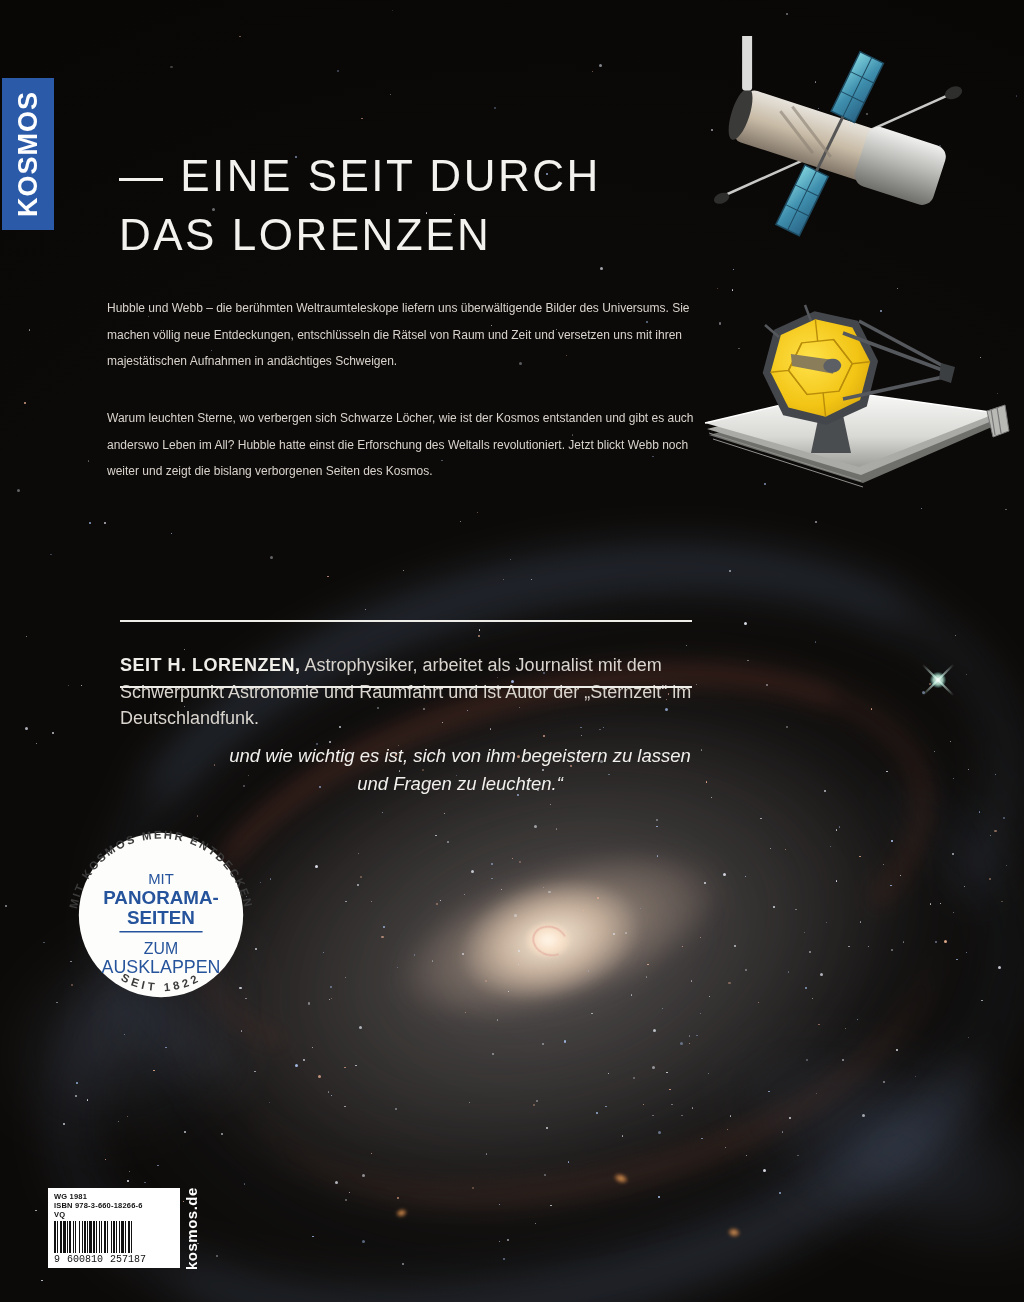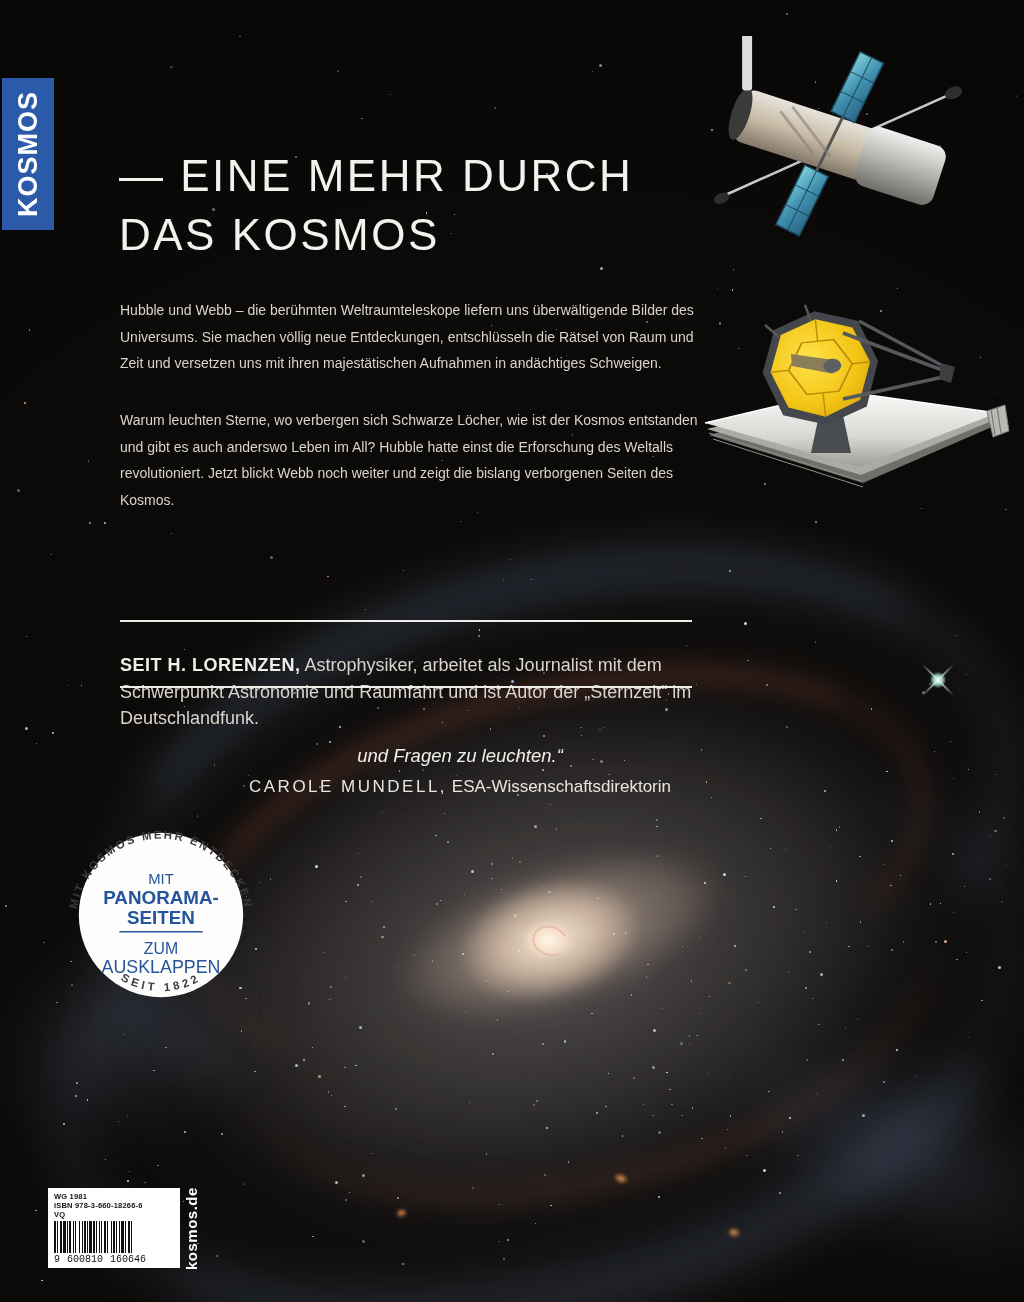--- a/index.html
+++ b/index.html
@@ -56,21 +56,21 @@
   .bigstar .sp{position:absolute;left:0;top:21px;width:44px;height:2px;
     background:linear-gradient(90deg, transparent, rgba(215,245,235,0.95), transparent);}
   
   .content{z-index:5;}
   .logo-box{left:2px;top:78px;width:52px;height:152px;background:#2a5aa8;z-index:6;
     display:flex;align-items:center;justify-content:center;}
   .logo-box span{writing-mode:vertical-rl;transform:rotate(180deg);color:#fff;
     font-weight:bold;font-size:27px;letter-spacing:1px;}
   .headline{left:119px;top:146px;width:640px;color:#f4f2ef;font-size:44px;line-height:59px;
     font-weight:300;letter-spacing:2.5px;z-index:6;}
-  .body-par{left:120px;width:596px;color:#d9d4cd;font-size:14px;line-height:26.5px;z-index:6;}
+  .body-par{left:107px;width:596px;color:#d9d4cd;font-size:12px;line-height:26.5px;z-index:6;}
   .p1{top:283px;} .p2{top:393px;} .p3{top:503px;}
   .rule{left:120px;width:572px;height:2px;background:#efede8;z-index:6;}
   .r1{top:620px;} .r2{top:686px;}
   .author{left:120px;top:634px;width:600px;color:#d9d4cd;font-size:18px;line-height:26.5px;z-index:6;}
   .author b{color:#f0eee9;letter-spacing:0.5px;}
   .quote{left:110px;top:742px;width:700px;text-align:center;color:#f2f0ec;
     font-size:18.5px;line-height:27.5px;font-style:italic;z-index:6;}
   .quote .attr{font-style:normal;margin-top:3px;font-size:17px;color:#e8e5e0;}
   .quote .attr b{font-weight:normal;letter-spacing:2.5px;}
   .badge{left:62px;top:815px;z-index:6;}
@@ -587,34 +587,34 @@
       <ellipse cx="140" cy="64" rx="9" ry="7" fill="#5c5f63"></ellipse>
     </g>
 
     <path d="M150 30 L252 68 M166 18 L252 64 M150 96 L250 74" stroke="#55585c" stroke-width="3.5" fill="none"></path>
     <polygon points="248,60 262,64 258,80 246,76" fill="#3c3f42"></polygon>
     <line x1="118" y1="18" x2="112" y2="2" stroke="#55585c" stroke-width="2.5"></line>
     <line x1="86" y1="34" x2="72" y2="22" stroke="#55585c" stroke-width="2.5"></line>
   </svg>
 
   <div class="layer content headline">
-    <div>— EINE MEHR DURCH</div>
-    <div>DAS KOSMOS</div>
+    <div>— EINE SEIT DURCH</div>
+    <div>DAS LORENZEN</div>
   </div>
 
   <p class="layer content body-par p1">Hubble und Webb – die berühmten Weltraumteleskope liefern uns überwältigende Bilder des Universums. Sie machen völlig neue Entdeckungen, entschlüsseln die Rätsel von Raum und Zeit und versetzen uns mit ihren majestätischen Aufnahmen in andächtiges Schweigen.</p>
   <p class="layer content body-par p2">Warum leuchten Sterne, wo verbergen sich Schwarze Löcher, wie ist der Kosmos entstanden und gibt es auch anderswo Leben im All? Hubble hatte einst die Erforschung des Weltalls revolutioniert. Jetzt blickt Webb noch weiter und zeigt die bislang verborgenen Seiten des Kosmos.</p>
 
   <div class="layer content rule r1"></div>
   <p class="layer content author"><b>SEIT H. LORENZEN,</b><span> Astrophysiker, arbeitet als Journalist mit dem Schwerpunkt Astronomie und Raumfahrt und ist Autor der „Sternzeit“ im Deutschlandfunk.</span></p>
   <div class="layer content rule r2"></div>
 
   <div class="layer content quote">
+    <div>und wie wichtig es ist, sich von ihm begeistern zu lassen</div>
     <div>und Fragen zu leuchten.“</div>
-    <div class="attr"><b>CAROLE MUNDELL,</b><span> ESA-Wissenschaftsdirektorin</span></div>
   </div>
 
   <svg class="layer badge" width="198" height="198" viewBox="0 0 200 200">
     <defs>
       <path id="arcTop" d="M 22,146 A 86,86 0 1 1 178,146"></path>
       <path id="arcBottom" d="M 32,140 A 80,80 0 0 0 168,140"></path>
     </defs>
     <circle cx="100" cy="101" r="83" fill="#fdfdfb"></circle>
     <text font-size="11.5" font-weight="bold" fill="#3b3b3b" letter-spacing="2.2">
       <textPath href="#arcTop" startOffset="50%" text-anchor="middle">MIT KOSMOS MEHR ENTDECKEN</textPath>
@@ -688,18 +688,18 @@
         <i style="width: 1px;"></i>
         <i style="width: 2px; background: transparent;"></i>
         <i style="width: 2px;"></i>
         <i style="width: 1px; background: transparent;"></i>
         <i style="width: 1px;"></i>
         <i style="width: 1px; background: transparent;"></i>
       </div>
     <div class="bc-digits">
       <span>9</span>
       <span>600810</span>
-      <span>160646</span>
+      <span>257187</span>
     </div>
   </div>
   <div class="layer site">kosmos.de</div>
 
 </div>
 
 </body></html>

